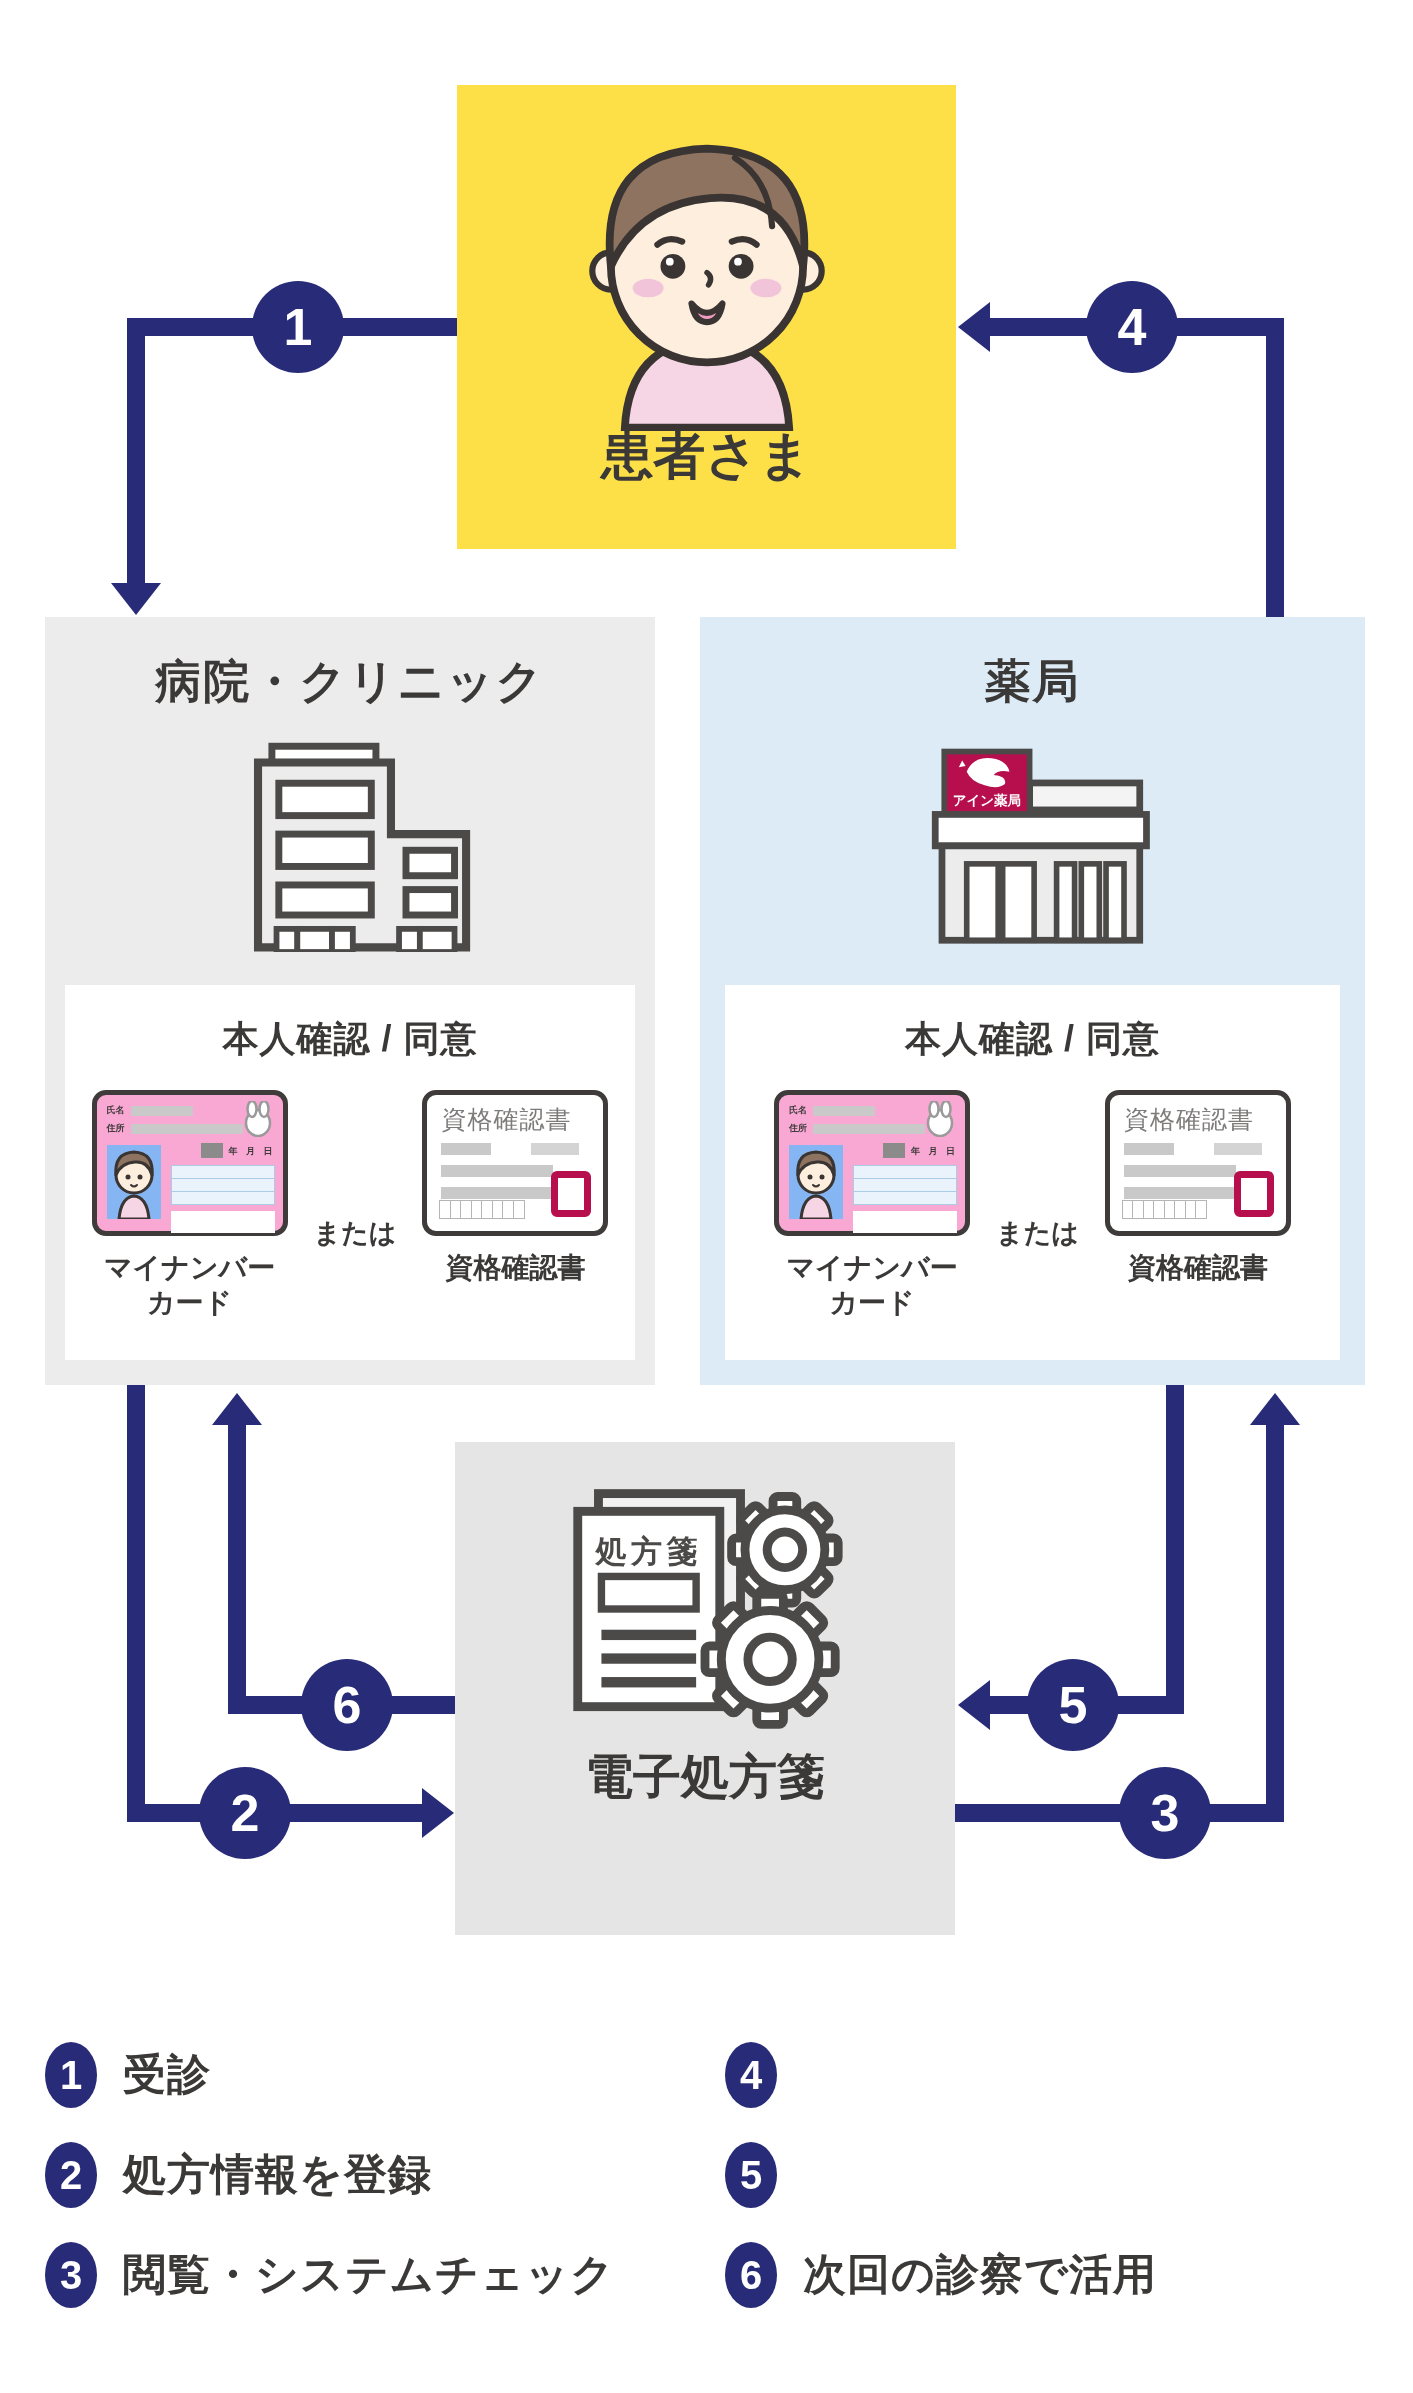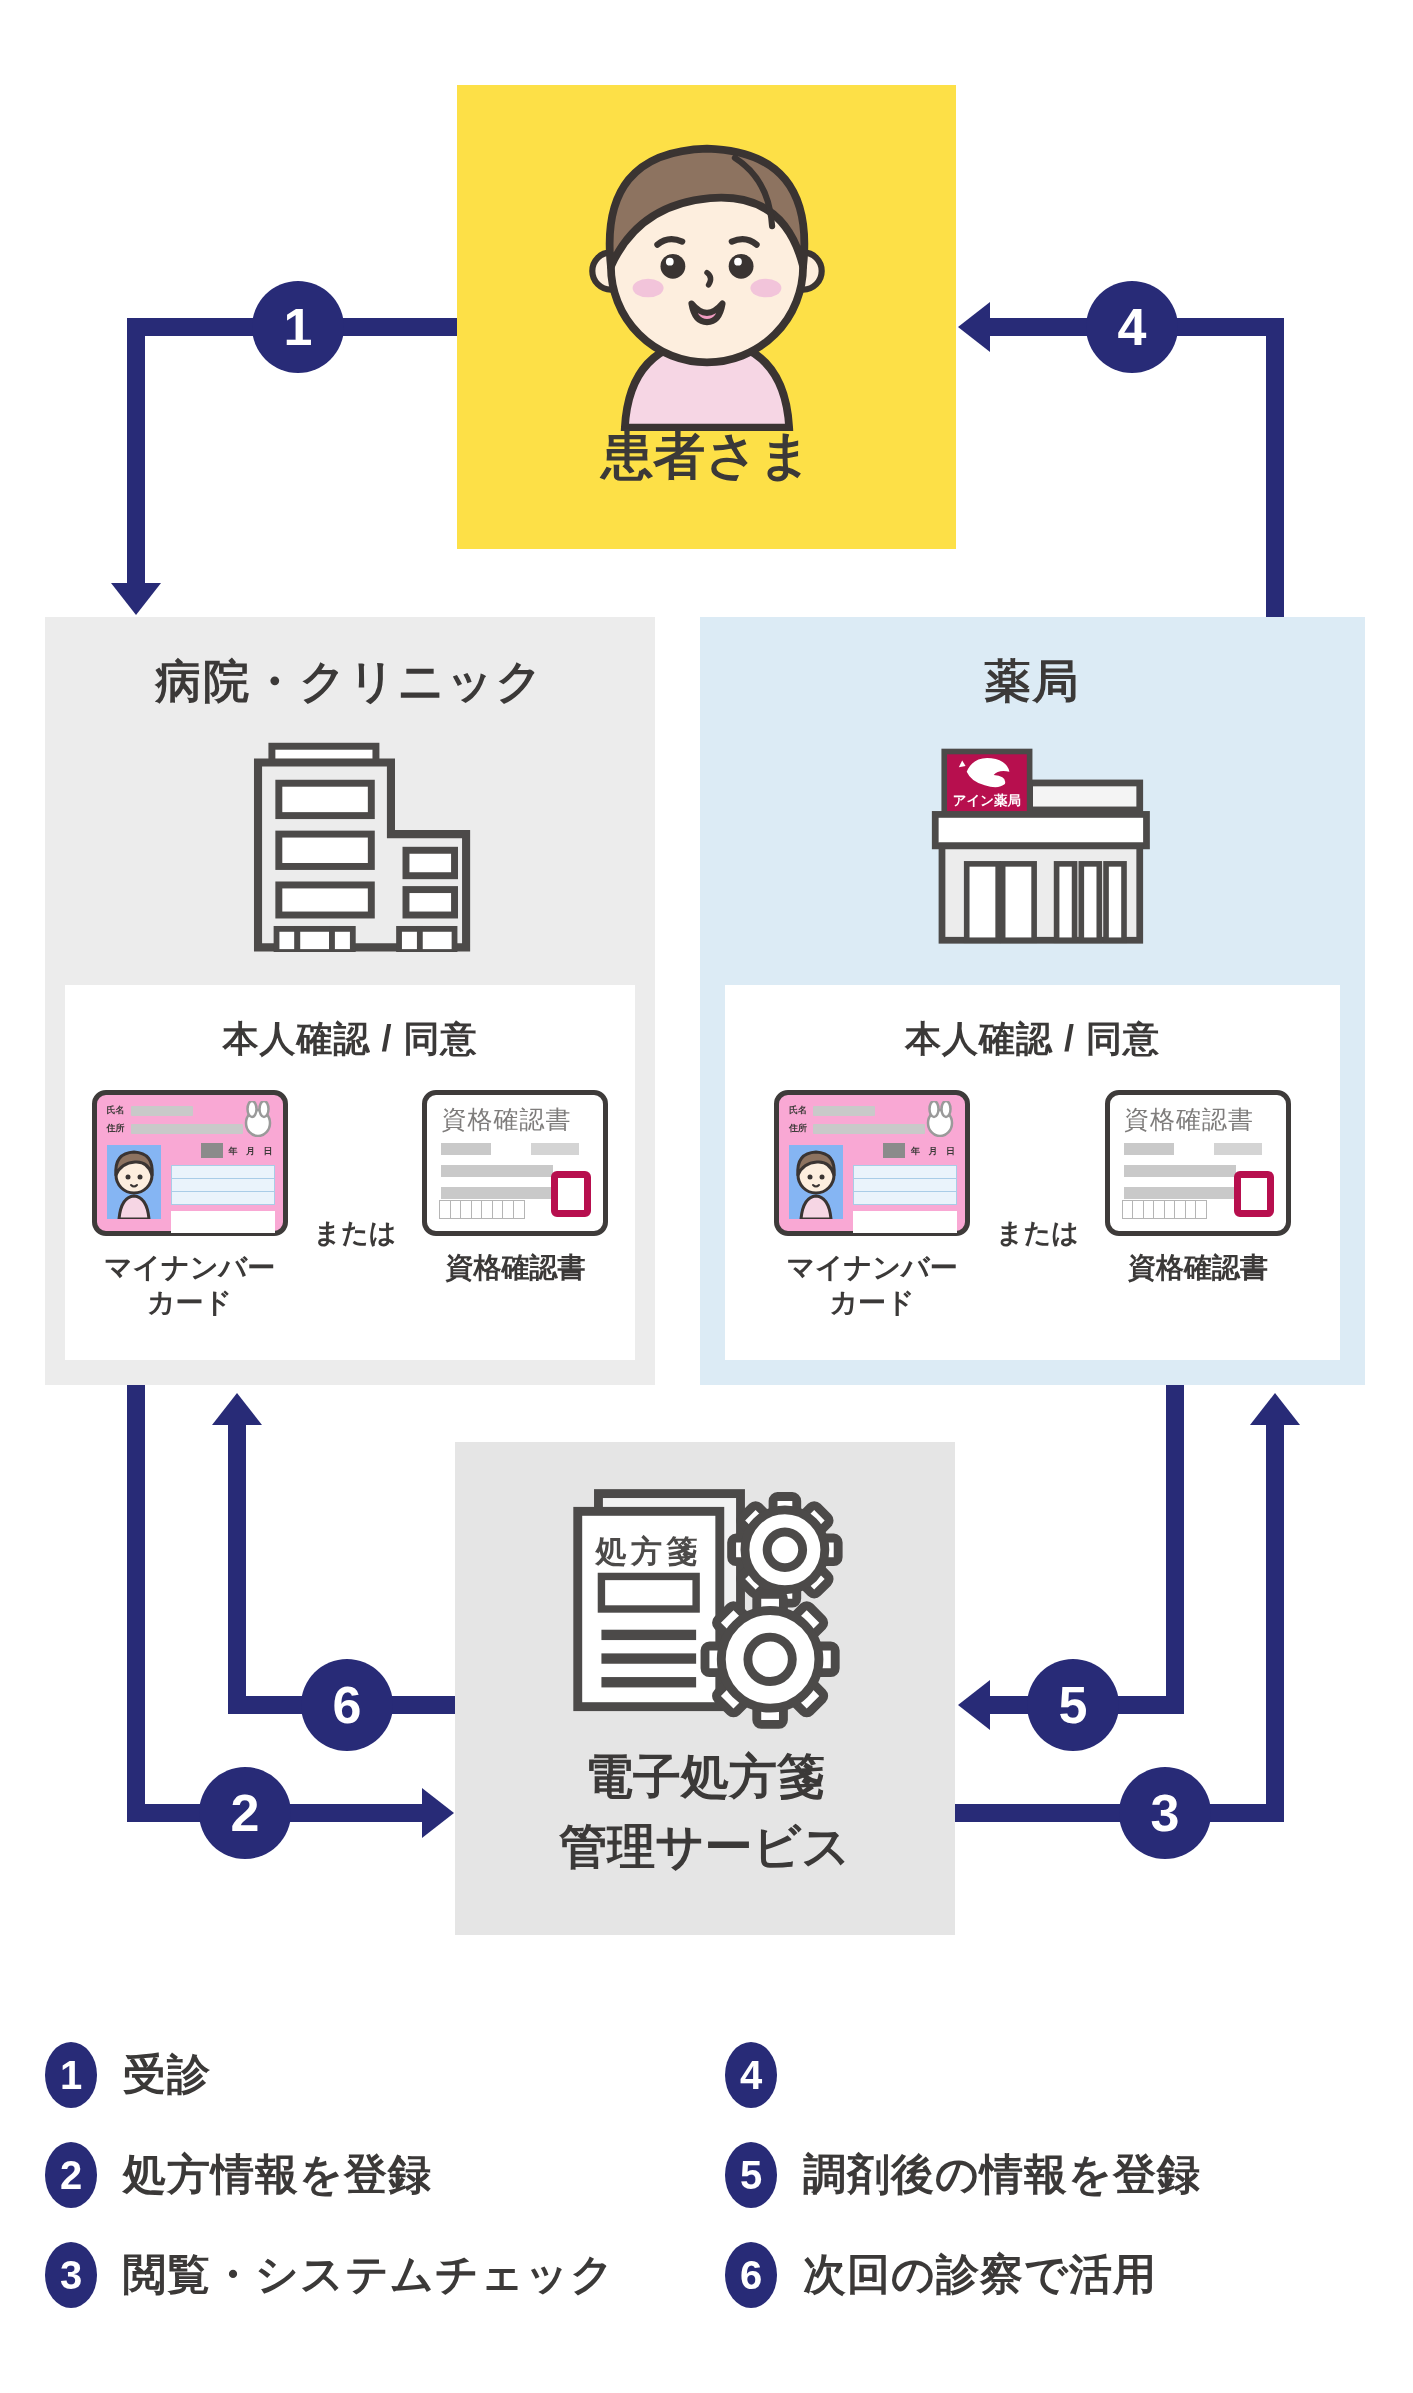--- a/index.html
+++ b/index.html
@@ -338,41 +338,39 @@
             <rect x="-9" y="-44" width="18" height="18" rx="3" transform="rotate(270)"></rect>
             <rect x="-9" y="-44" width="18" height="18" rx="3" transform="rotate(315)"></rect>
           </g>
           <circle r="33"></circle>
           <circle r="15"></circle>
         </g>
       </svg>
     </div>
     <div class="service-title">
       <span>電子処方箋</span><br>
-      <span>管理サービス</span>
     </div>
   </div>
 
   <div class="legend-item" style="left:45px;top:2042px;">
     <div class="legend-badge">1</div>
     <div class="legend-label">受診</div>
   </div>
   <div class="legend-item" style="left:45px;top:2142px;">
     <div class="legend-badge">2</div>
     <div class="legend-label">処方情報を登録</div>
   </div>
   <div class="legend-item" style="left:45px;top:2242px;">
     <div class="legend-badge">3</div>
     <div class="legend-label">閲覧・システムチェック</div>
   </div>
   <div class="legend-item" style="left:725px;top:2042px;">
     <div class="legend-badge">4</div>
   </div>
   <div class="legend-item" style="left:725px;top:2142px;">
     <div class="legend-badge">5</div>
-    <div class="legend-label">調剤後の情報を登録</div>
   </div>
   <div class="legend-item" style="left:725px;top:2242px;">
     <div class="legend-badge">6</div>
     <div class="legend-label">次回の診察で活用</div>
   </div>
 
 </div>
 
 </body></html>

